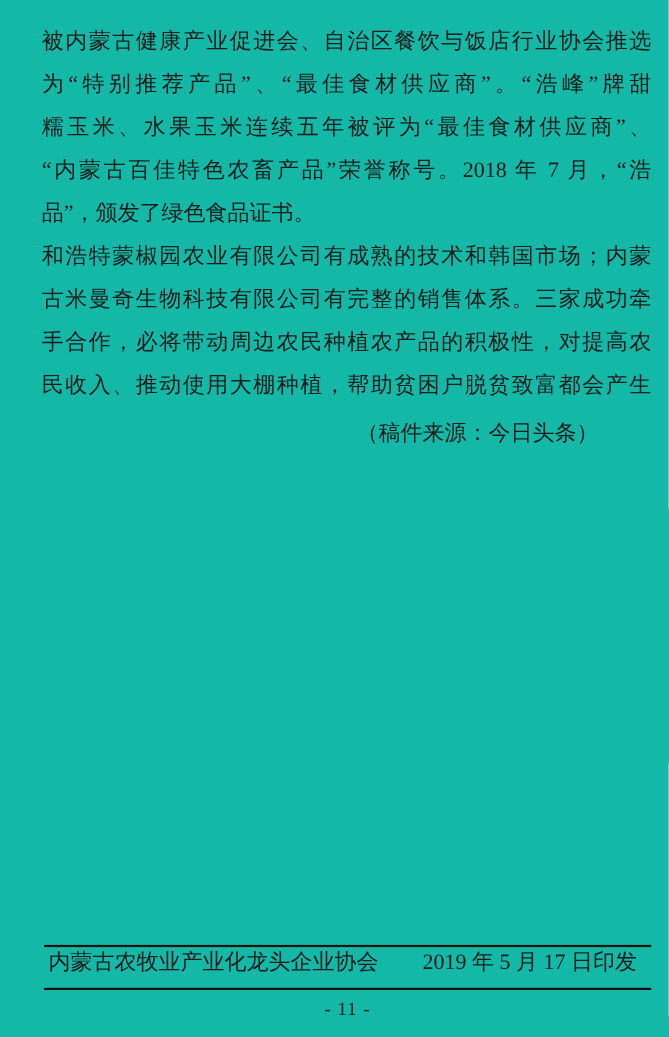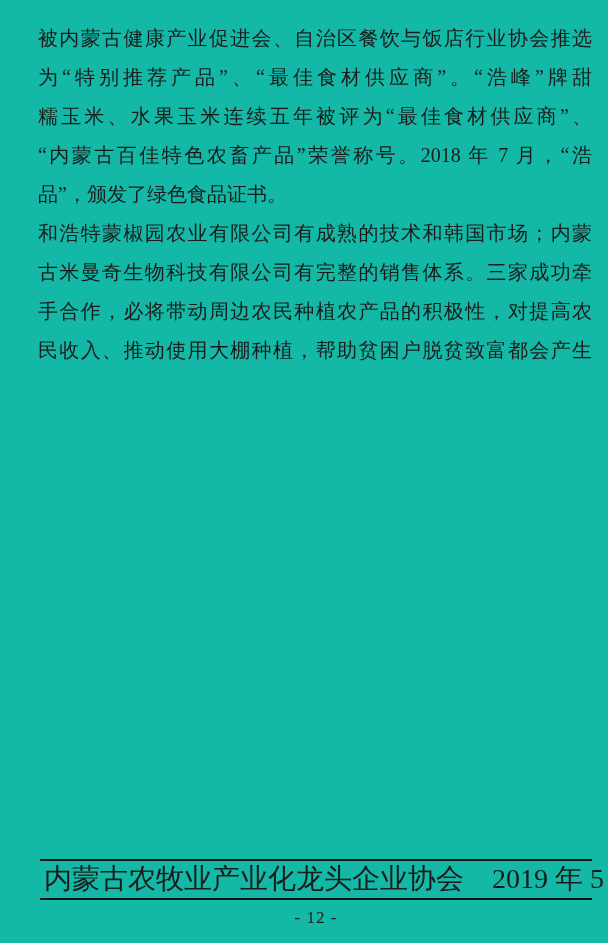--- a/index.html
+++ b/index.html
@@ -45,22 +45,22 @@
     width: 552px;
   }
   .rule {
     height: 0;
     border-top: 2.5px solid #101010;
   }
   .colophon-bar {
     height: 37px;
     display: flex;
     justify-content: space-between;
-    align-items: flex-end;
-    font-size: 28px;
+    align-items: flex-start;
+    font-size: 20px;
     white-space: pre;
     gap: 28px;
   }
   .issuer { padding-left: 4px; }
   .print-date { padding-right: 13px; }
   .page-number {
     text-align: center;
     margin-top: 8px;
     font-size: 17px;
     letter-spacing: 1px;
@@ -81,26 +81,27 @@
       <div class="line">品”，颁发了绿色食品证书。</div>
     </div>
 
     <div class="para">
       <div class="line j">和浩特蒙椒园农业有限公司有成熟的技术和韩国市场；内蒙</div>
       <div class="line j">古米曼奇生物科技有限公司有完整的销售体系。三家成功牵</div>
       <div class="line j">手合作，必将带动周边农民种植农产品的积极性，对提高农</div>
       <div class="line j">民收入、推动使用大棚种植，帮助贫困户脱贫致富都会产生</div>
     </div>
 
+    <div class="source-line">（稿件来源：今日头条）</div>
 
   </div>
 
   <div class="footer-block">
     <div class="rule"></div>
     <div class="colophon-bar">
       <span class="issuer">内蒙古农牧业产业化龙头企业协会</span>
       <span class="print-date">2019 年 5 月 17 日印发</span>
     </div>
     <div class="rule"></div>
-    <div class="page-number">- 12 -</div>
+    <div class="page-number">- 11 -</div>
   </div>
 
 </div>
 
 </body></html>

